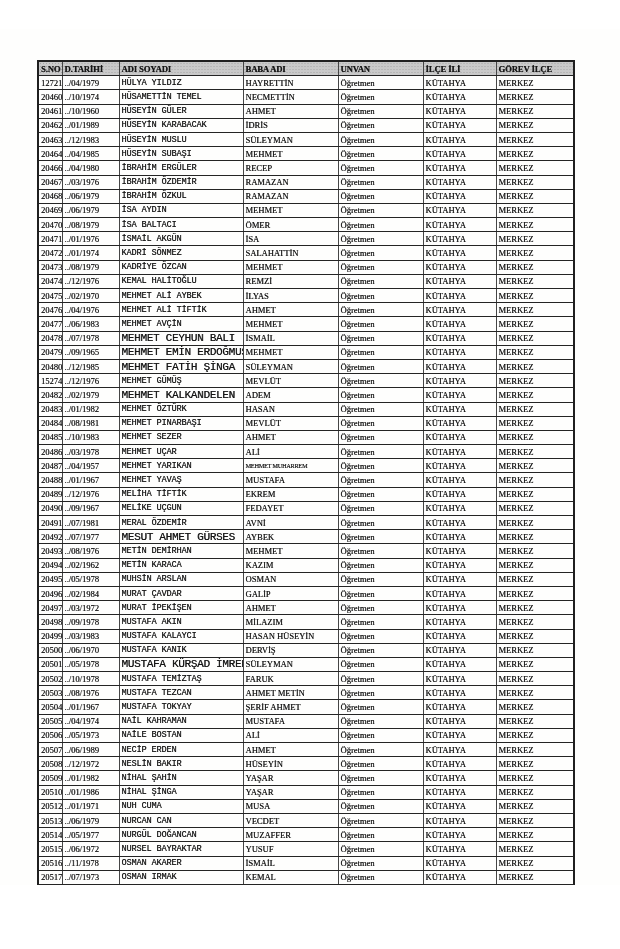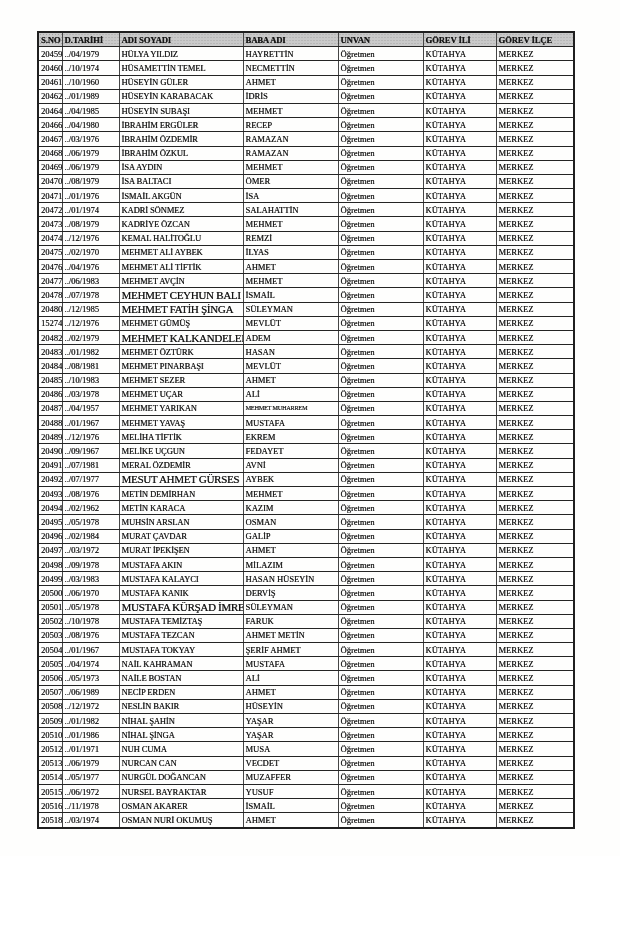--- a/index.html
+++ b/index.html
@@ -7,20 +7,21 @@
     padding: 0;
     background: #ffffff;
   }
   .page {
     position: relative;
     width: 620px;
     height: 856px;
     background: #fefefd;
     font-family: "Liberation Serif", "DejaVu Serif", serif;
     overflow: hidden;
+    margin-top: 29px;
   }
   table.doc-table {
     position: absolute;
     left: 37px;
     top: 31px;
     width: 536px;
     border-collapse: collapse;
     table-layout: fixed;
     border: 2px solid #1f1f1f;
   }
@@ -41,21 +42,21 @@
     text-shadow: 0.3px 0 0.4px rgba(25,25,25,0.75);
   }
   .doc-table thead th {
     font-weight: bold;
     font-size: 8.6px;
     background-color: #c9c9c9;
     background-image: radial-gradient(rgba(40,40,40,0.22) 0.6px, transparent 0.7px);
     background-size: 3px 3px;
     letter-spacing: -0.1px;
   }
-  .doc-table td.name-cell { letter-spacing: -0.1px; }
+  .doc-table td.name-cell { letter-spacing: -0.1px; font-family: Liberation Mono, monospace; }
   .doc-table td.xs  { font-size: 11px;  letter-spacing: -0.3px; }
   .doc-table td.xs2 { font-size: 6.2px; letter-spacing: -0.2px; }
 </style>
 </head>
 <body>
 
 <div class="page">
   <table class="doc-table">
     <colgroup id="doc-colgroup">
         <col style="width: 24px;">
@@ -66,27 +67,27 @@
         <col style="width: 73px;">
         <col style="width: 78px;">
       </colgroup>
     <thead>
       <tr id="header-row">
           <th>S.NO</th>
           <th>D.TARİHİ</th>
           <th>ADI SOYADI</th>
           <th>BABA ADI</th>
           <th>UNVAN</th>
-          <th>GÖREV İLİ</th>
+          <th>İLÇE İLİ</th>
           <th>GÖREV İLÇE</th>
         </tr>
     </thead>
     <tbody id="table-body">
         <tr>
-          <td>20459</td>
+          <td>12721</td>
           <td>../04/1979</td>
           <td class="name-cell">HÜLYA YILDIZ</td>
           <td>HAYRETTİN</td>
           <td>Öğretmen</td>
           <td>KÜTAHYA</td>
           <td>MERKEZ</td>
         </tr>
         <tr>
           <td>20460</td>
           <td>../10/1974</td>
@@ -108,20 +109,29 @@
         <tr>
           <td>20462</td>
           <td>../01/1989</td>
           <td class="name-cell">HÜSEYİN KARABACAK</td>
           <td>İDRİS</td>
           <td>Öğretmen</td>
           <td>KÜTAHYA</td>
           <td>MERKEZ</td>
         </tr>
         <tr>
+          <td>20463</td>
+          <td>../12/1983</td>
+          <td class="name-cell">HÜSEYİN MUSLU</td>
+          <td>SÜLEYMAN</td>
+          <td>Öğretmen</td>
+          <td>KÜTAHYA</td>
+          <td>MERKEZ</td>
+        </tr>
+        <tr>
           <td>20464</td>
           <td>../04/1985</td>
           <td class="name-cell">HÜSEYİN SUBAŞI</td>
           <td>MEHMET</td>
           <td>Öğretmen</td>
           <td>KÜTAHYA</td>
           <td>MERKEZ</td>
         </tr>
         <tr>
           <td>20466</td>
@@ -234,20 +244,29 @@
         <tr>
           <td>20478</td>
           <td>../07/1978</td>
           <td class="name-cell xs">MEHMET CEYHUN BALI</td>
           <td>İSMAİL</td>
           <td>Öğretmen</td>
           <td>KÜTAHYA</td>
           <td>MERKEZ</td>
         </tr>
         <tr>
+          <td>20479</td>
+          <td>../09/1965</td>
+          <td class="name-cell xs">MEHMET EMİN ERDOĞMUŞ</td>
+          <td>MEHMET</td>
+          <td>Öğretmen</td>
+          <td>KÜTAHYA</td>
+          <td>MERKEZ</td>
+        </tr>
+        <tr>
           <td>20480</td>
           <td>../12/1985</td>
           <td class="name-cell xs">MEHMET FATİH ŞİNGA</td>
           <td>SÜLEYMAN</td>
           <td>Öğretmen</td>
           <td>KÜTAHYA</td>
           <td>MERKEZ</td>
         </tr>
         <tr>
           <td>15274</td>
@@ -553,20 +572,29 @@
           <td>YUSUF</td>
           <td>Öğretmen</td>
           <td>KÜTAHYA</td>
           <td>MERKEZ</td>
         </tr>
         <tr>
           <td>20516</td>
           <td>../11/1978</td>
           <td class="name-cell">OSMAN AKARER</td>
           <td>İSMAİL</td>
+          <td>Öğretmen</td>
+          <td>KÜTAHYA</td>
+          <td>MERKEZ</td>
+        </tr>
+        <tr>
+          <td>20517</td>
+          <td>../07/1973</td>
+          <td class="name-cell">OSMAN IRMAK</td>
+          <td>KEMAL</td>
           <td>Öğretmen</td>
           <td>KÜTAHYA</td>
           <td>MERKEZ</td>
         </tr>
         <tr>
           <td>20518</td>
           <td>../03/1974</td>
           <td class="name-cell">OSMAN NURİ OKUMUŞ</td>
           <td>AHMET</td>
           <td>Öğretmen</td>

